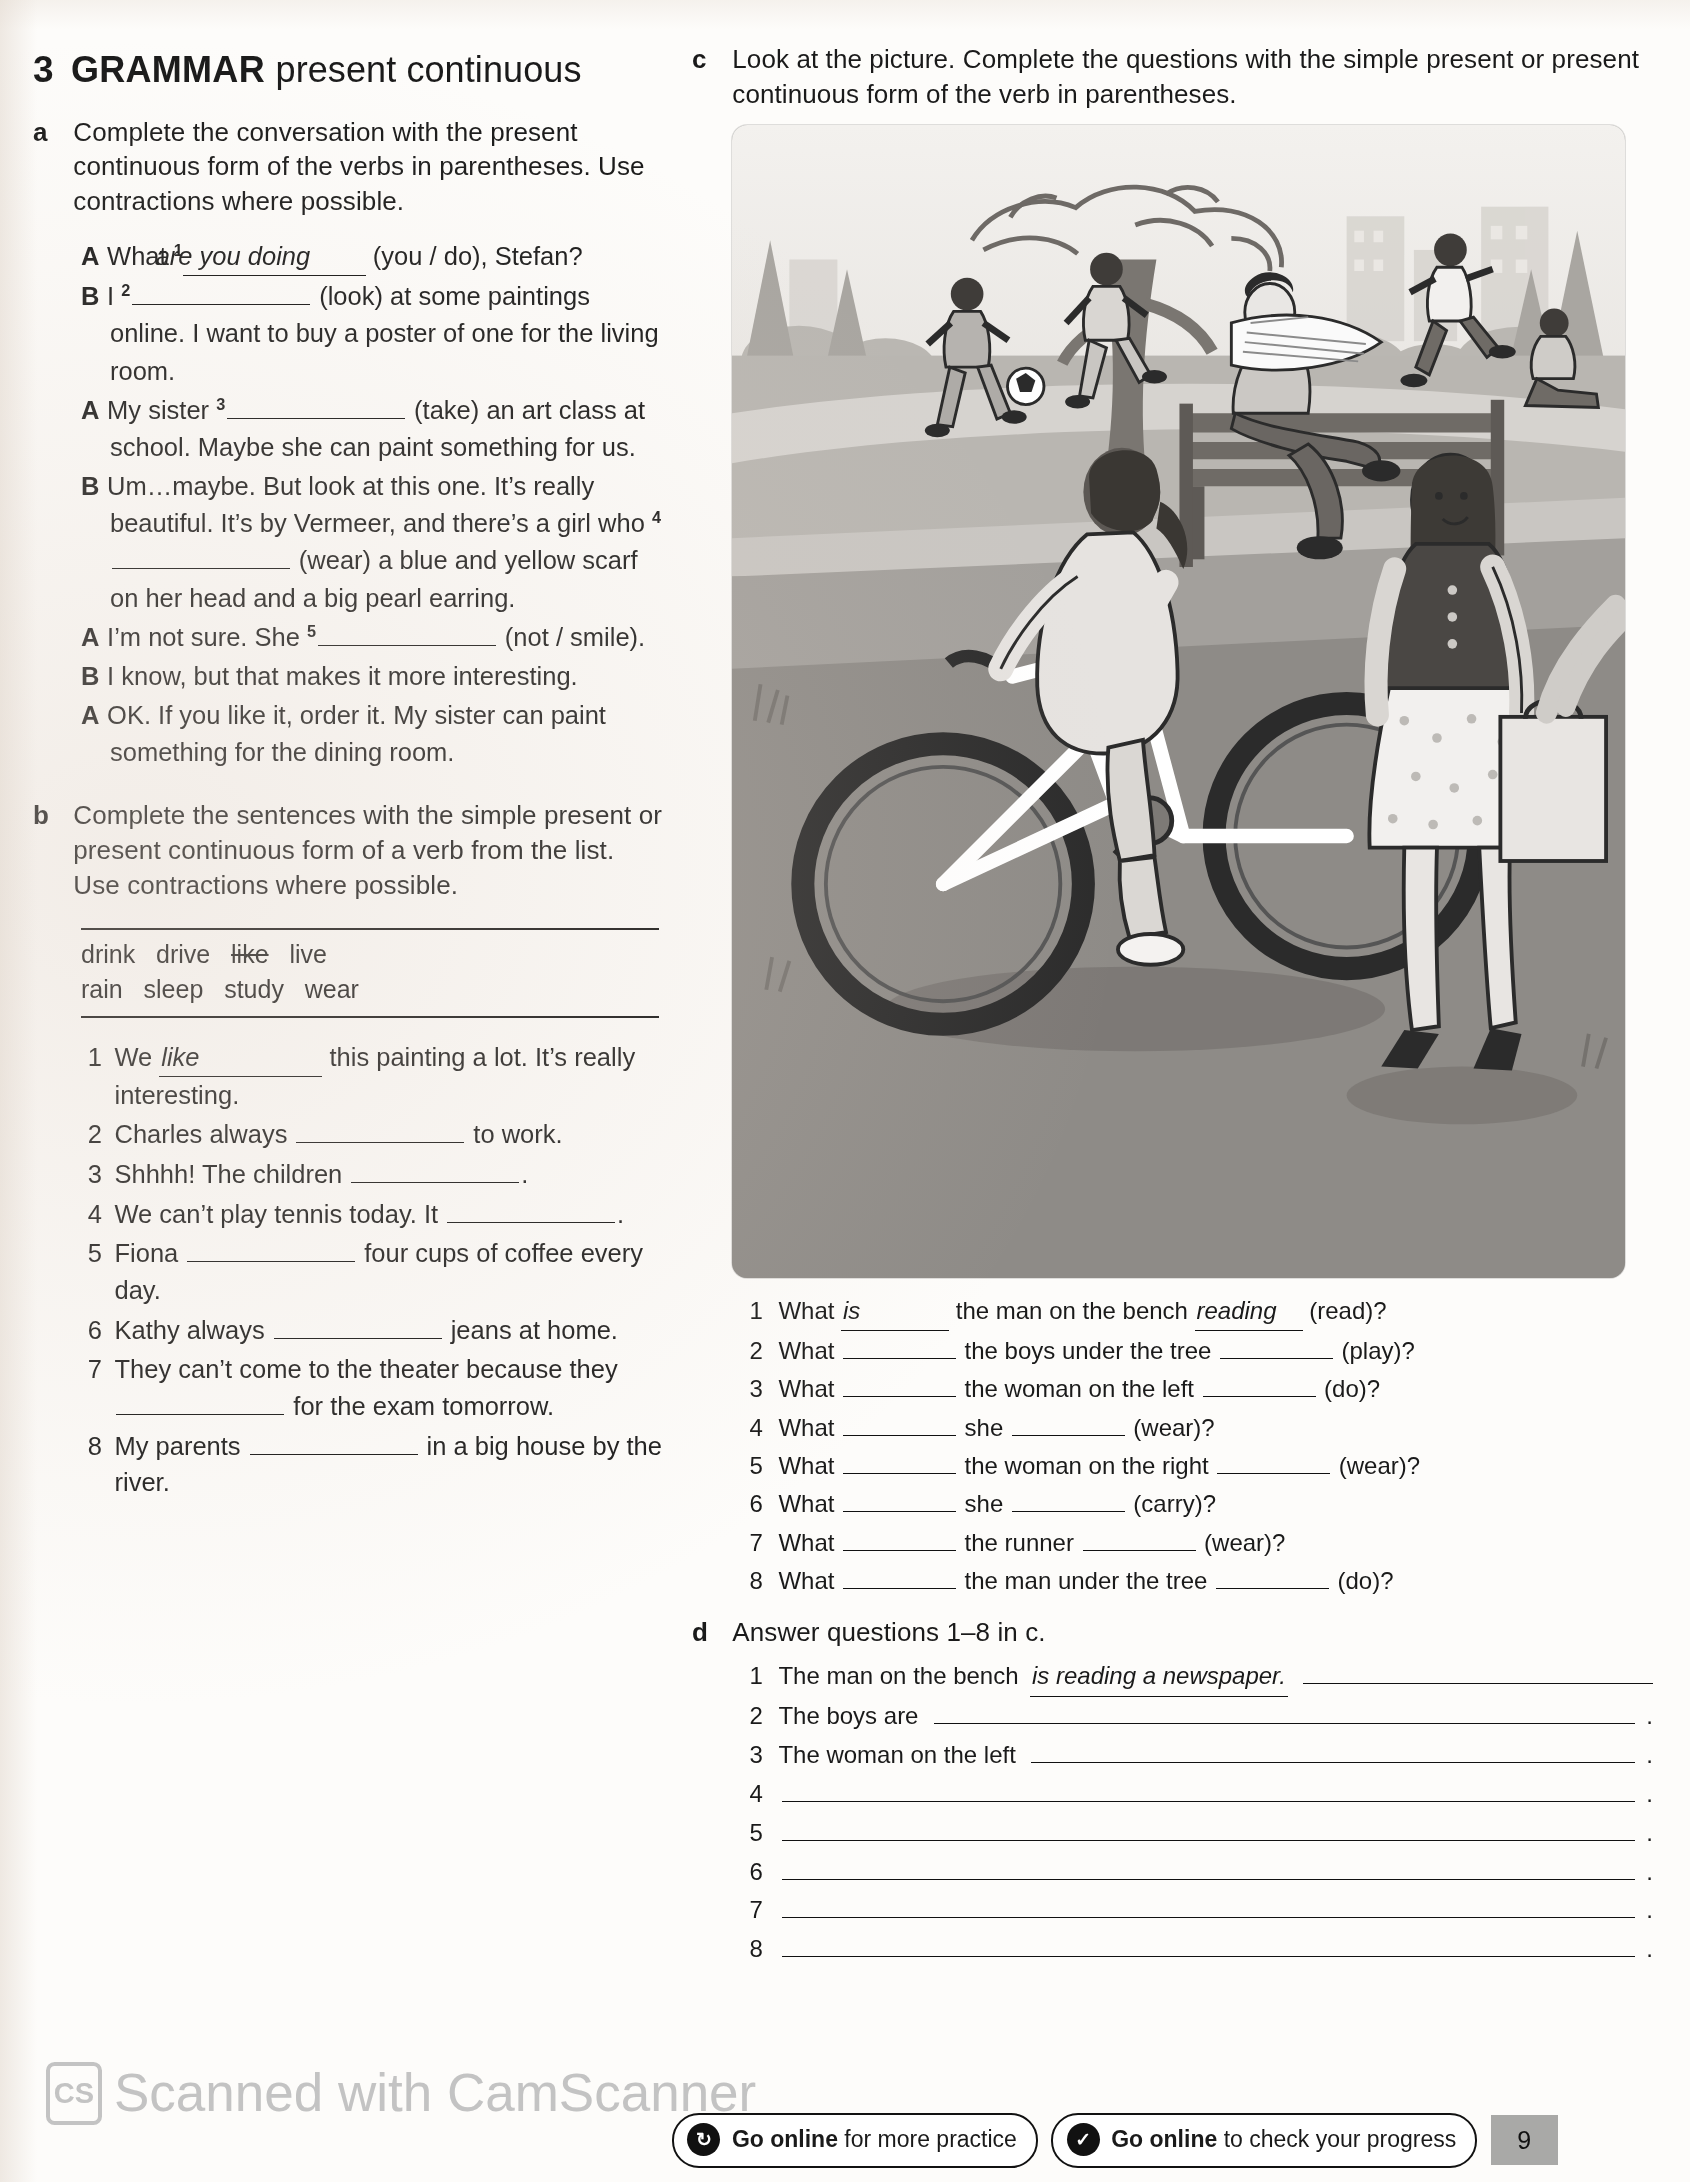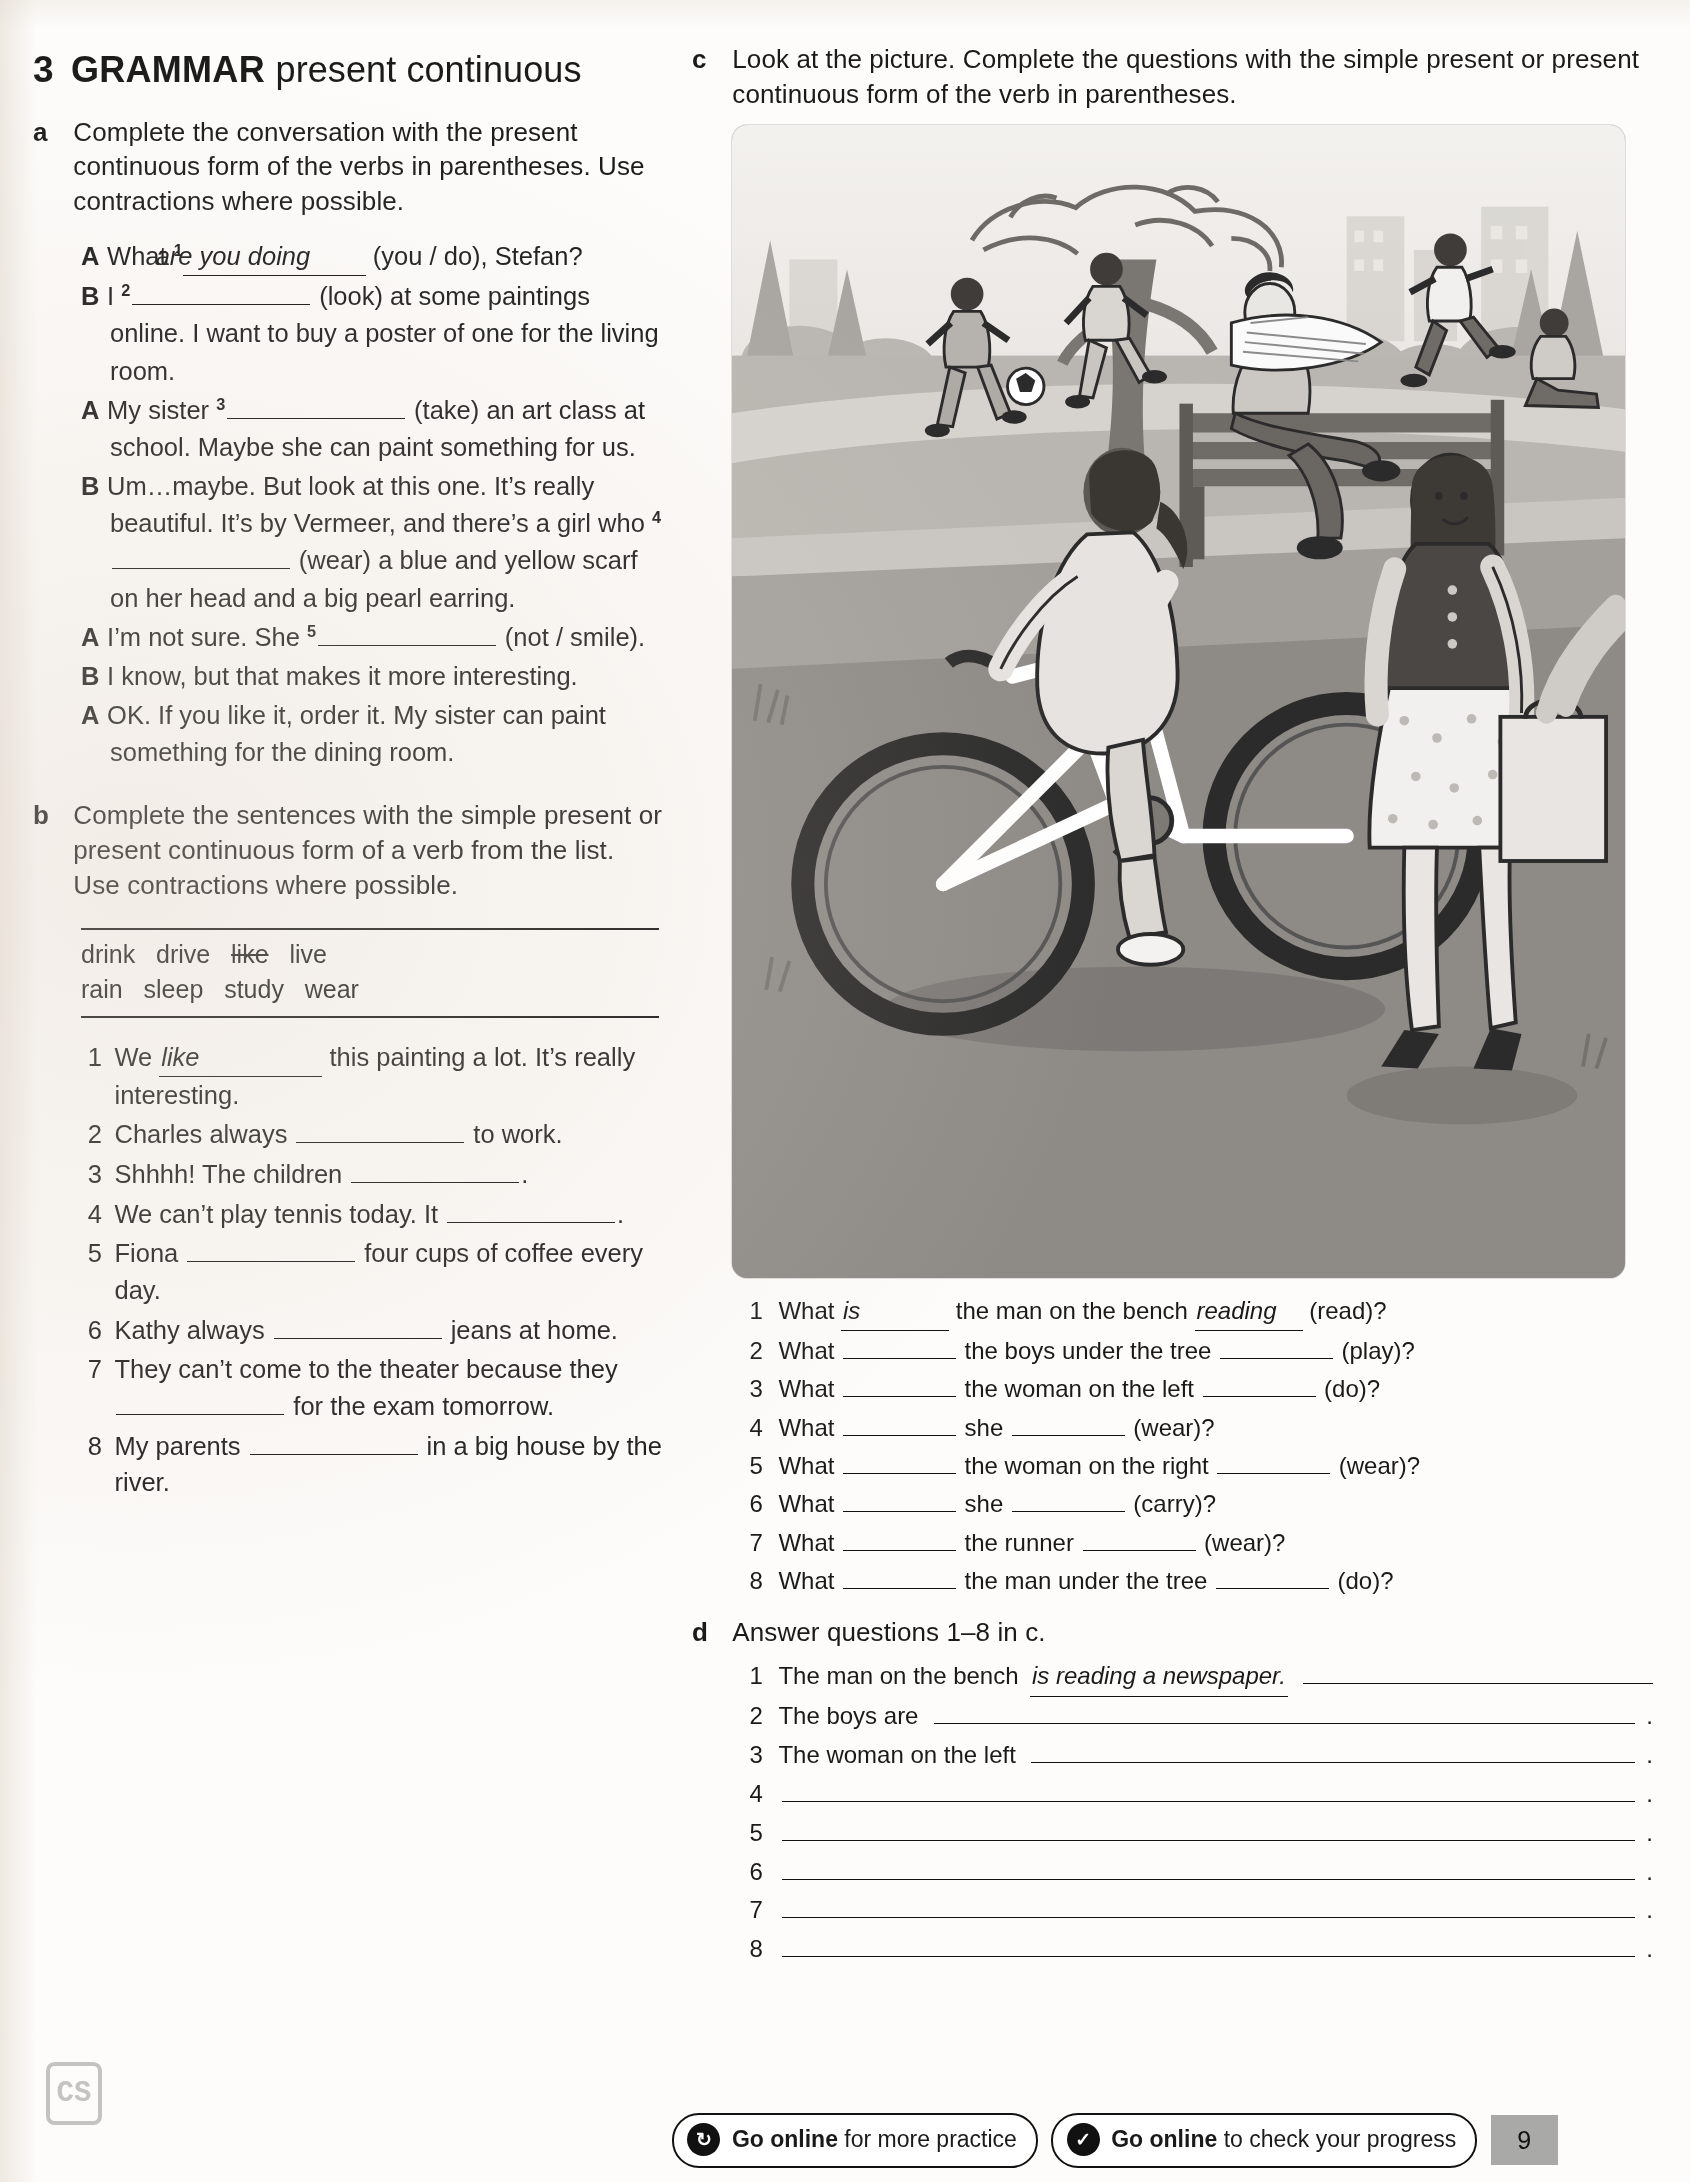--- a/index.html
+++ b/index.html
@@ -120,21 +120,21 @@
     display: flex; align-items: center; justify-content: center;
     font-size: 25px; color: #111;
   }
 
   
   .watermark {
     position: absolute; left: 46px; bottom: 58px;
     display: flex; gap: 12px;
     color: #c3c3c3; font-size: 53px; font-weight: 400;
     z-index: 6; pointer-events: none;
-    font-family: Liberation Mono, monospace;
+    font-family: Liberation Sans, sans-serif;
   }
   .cs-badge {
     width: 56px; height: 63px; border: 4.8px solid #c3c3c3; border-radius: 8.6px;
     display: flex; align-items: center; justify-content: center;
     font-size: 29px; font-weight: 700; color: #c3c3c3;
   }
 </style>
 </head>
 <body>
 
@@ -551,14 +551,15 @@
       <span><b>Go online</b><span> to check your progress</span></span>
     </div>
     <div class="pagenum">9</div>
   </div>
 </div>
 
 <div class="scan-tint"></div>
 
 <div class="watermark">
   <span class="cs-badge">CS</span>
+  <span>Scanned with CamScanner</span>
 </div>
 
 
 </body></html>

